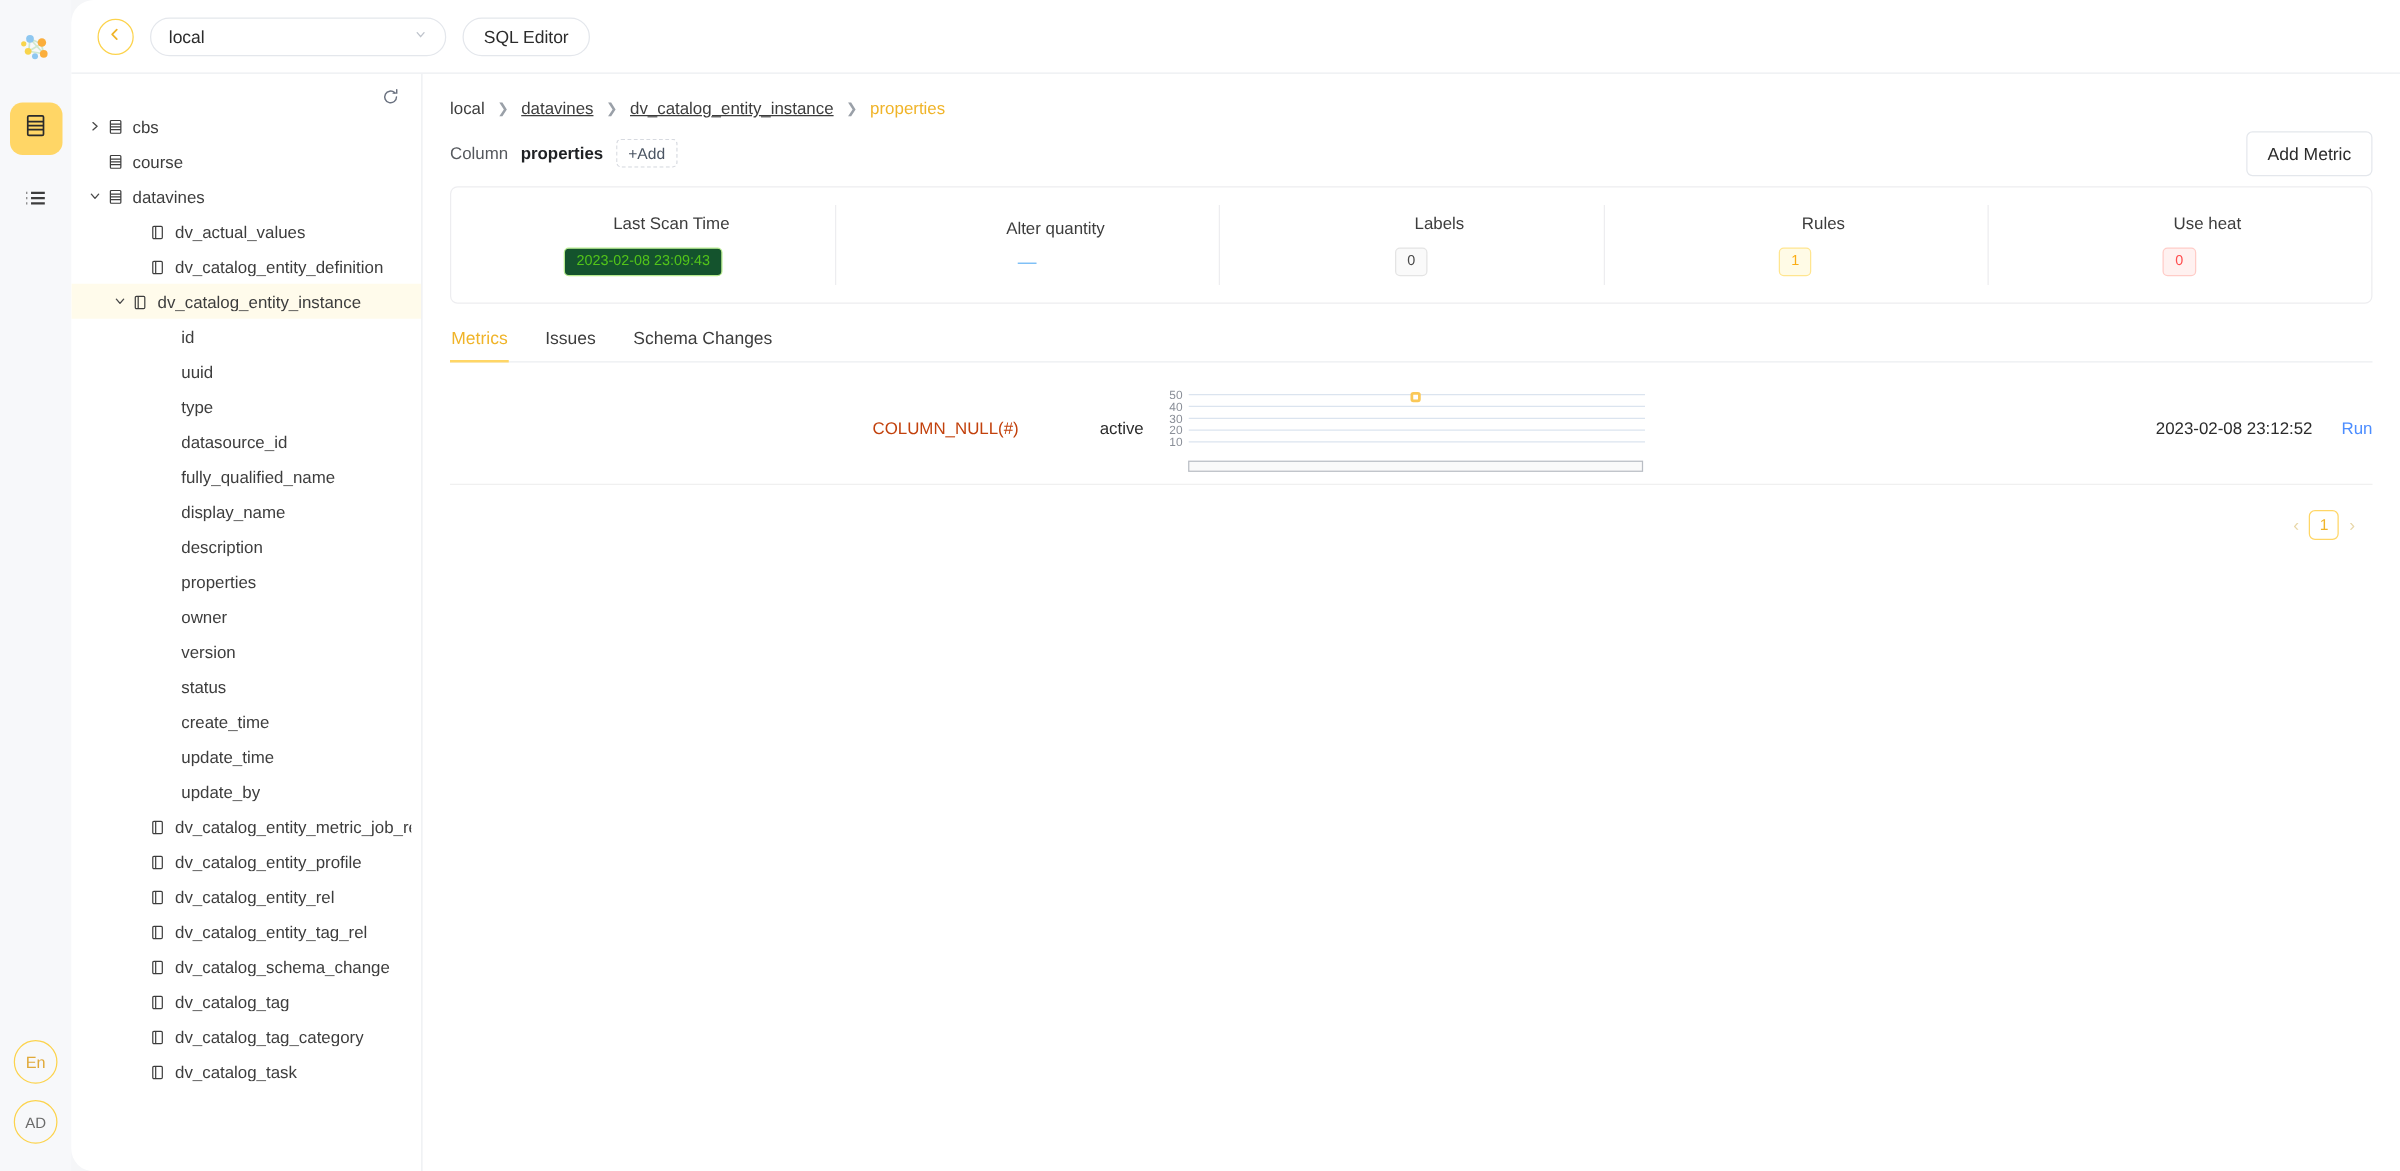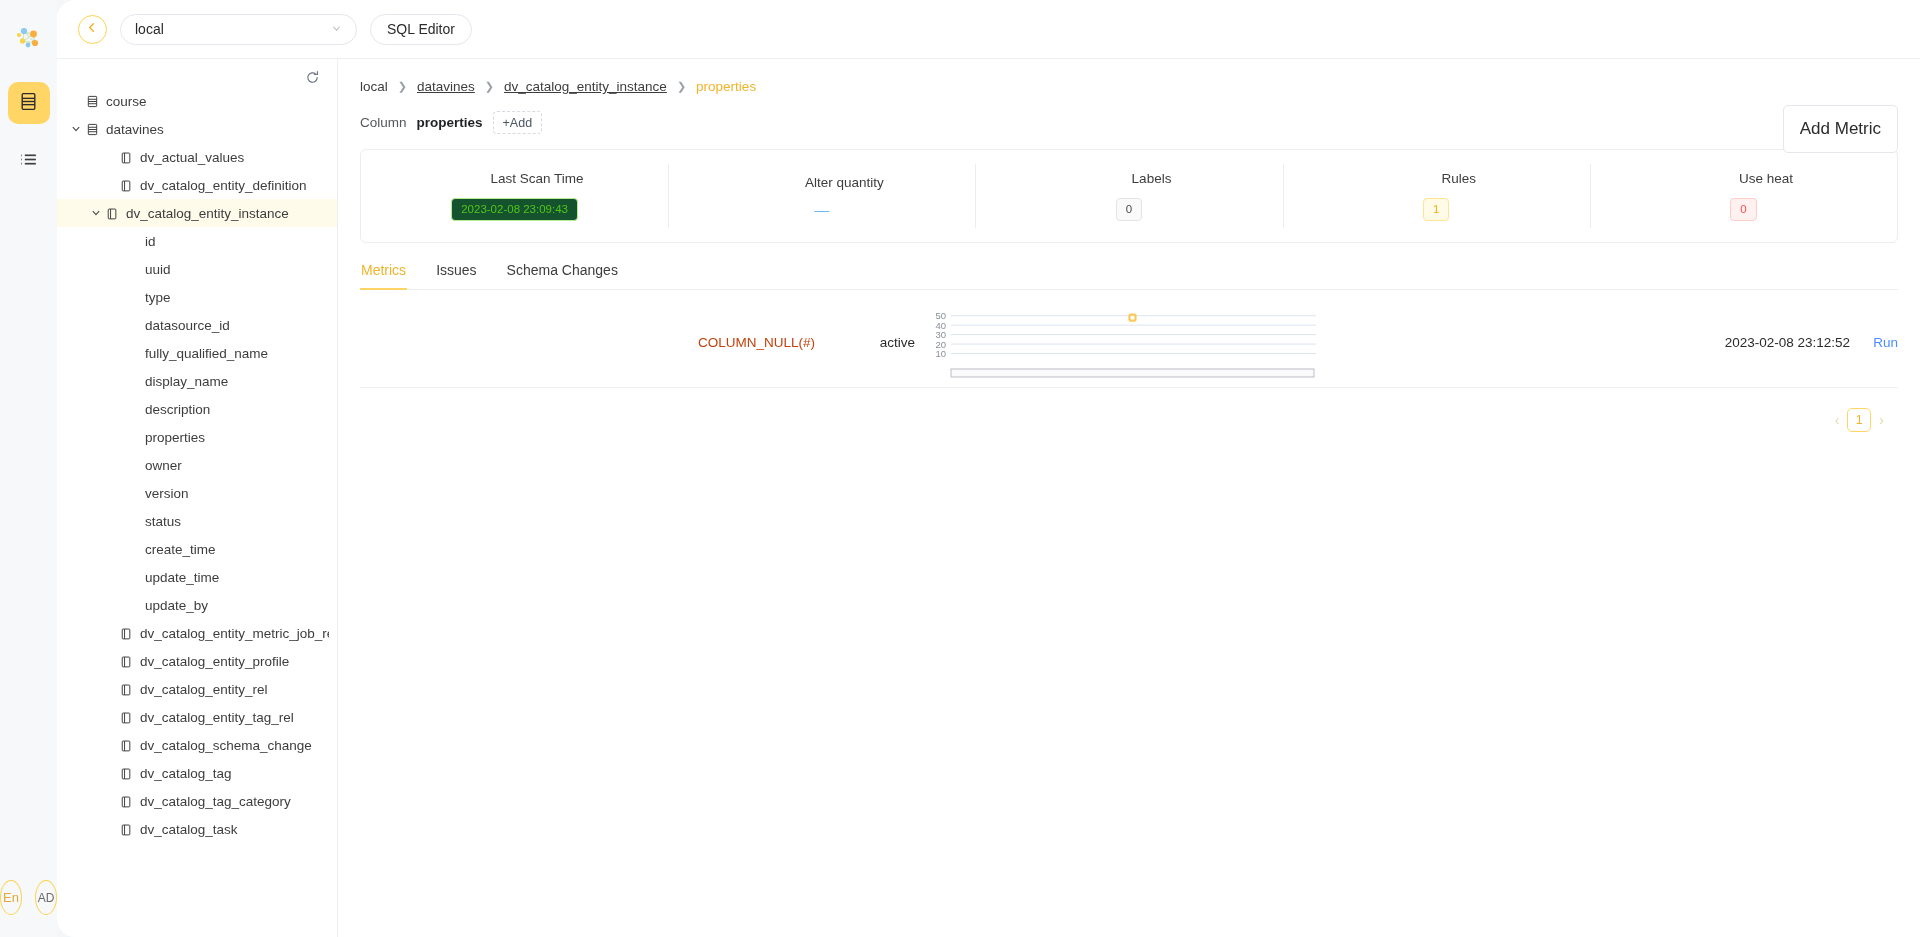--- a/index.html
+++ b/index.html
@@ -27,21 +27,21 @@
   }
   .rail-items { margin-top: 26px; display: flex; flex-direction: column; align-items: center; gap: 16px; }
   .rail-btn {
     width: 42px; height: 42px; border-radius: 10px;
     display: flex; align-items: center; justify-content: center;
     cursor: pointer;
   }
   .rail-btn.active { background: #ffd666; }
   .rail-bottom {
     position: absolute; bottom: 22px; left: 0; right: 0;
-    display: flex; flex-direction: row; align-items: center; gap: 13px;
+    display: flex; flex-direction: column; align-items: center; gap: 13px;
   }
   .circle-btn {
     width: 35px; height: 35px; border-radius: 50%;
     border: 1.6px solid #fcd34d;
     display: flex; align-items: center; justify-content: center;
     font-size: 13px; color: #e0a93a; cursor: pointer;
     background: transparent;
   }
   .circle-btn.ad { color: #6b6b6b; font-size: 12px; }
 
@@ -128,23 +128,23 @@
   .colrow { display: flex; align-items: center; gap: 10px; margin-top: 17px; position: relative; }
   .colrow .lbl { font-size: 13.5px; color: #55585d; }
   .colrow .val { font-size: 13.5px; color: #1f2124; font-weight: 600; }
   .add-chip {
     border: 1px dashed #d7dae0; border-radius: 4px;
     height: 23px; padding: 0 9px; font-size: 12.5px; color: #4b5563;
     display: flex; align-items: center; cursor: pointer; background: #fff;
   }
   .add-metric-btn {
     position: absolute; right: 0; top: -6px;
-    height: 48px; padding: 0 16px;
+    height: 36px; padding: 0 16px;
     border: 1px solid #e4e7ec; border-radius: 5px; background: #fff;
-    font-size: 17px; color: #2b2b2b; cursor: pointer;
+    font-size: 14px; color: #2b2b2b; cursor: pointer;
     display: flex; align-items: center;
   }
 
   
   .stats {
     margin-top: 15px; height: 94px;
     border: 1px solid #ededf0; border-radius: 6px;
     display: flex; background: #fff;
   }
   .stat {
@@ -289,20 +289,36 @@
 
       <div class="tree-pane">
         <div class="tree-refresh">
           <svg width="15" height="15" viewBox="0 0 16 16" fill="none" stroke="#6b7280" stroke-width="1.25" stroke-linecap="round">
             <path d="M13 8a5 5 0 1 1-1.6-3.6"></path>
             <polyline points="13.2,1.8 13.2,4.8 10.2,4.8"></polyline>
           </svg>
         </div>
         <div class="tree-scroll" id="tree-scroll">
             <div class="tnode lvl0">
+              <span class="arrow">
+                <svg width="10" height="10" viewBox="0 0 12 12" fill="none" stroke="#4a4a4a" stroke-width="1.3" stroke-linecap="round" stroke-linejoin="round">
+                  <polyline points="4,2.5 8,6 4,9.5"></polyline>
+                </svg>
+              </span>
+              <span class="ticon">
+                <svg width="13" height="13" viewBox="0 0 14 14" fill="none" stroke="#3d3d3d" stroke-width="1.05">
+                  <rect x="2.5" y="1.5" width="9" height="11" rx="0.8"></rect>
+                  <line x1="2.5" y1="4.6" x2="11.5" y2="4.6"></line>
+                  <line x1="2.5" y1="7" x2="11.5" y2="7"></line>
+                  <line x1="2.5" y1="9.4" x2="11.5" y2="9.4"></line>
+                </svg>
+              </span>
+              <span class="tlabel">cbs</span>
+            </div>
+            <div class="tnode lvl0">
               <span class="arrow blank"></span>
               <span class="ticon">
                 <svg width="13" height="13" viewBox="0 0 14 14" fill="none" stroke="#3d3d3d" stroke-width="1.05">
                   <rect x="2.5" y="1.5" width="9" height="11" rx="0.8"></rect>
                   <line x1="2.5" y1="4.6" x2="11.5" y2="4.6"></line>
                   <line x1="2.5" y1="7" x2="11.5" y2="7"></line>
                   <line x1="2.5" y1="9.4" x2="11.5" y2="9.4"></line>
                 </svg>
               </span>
               <span class="tlabel">course</span>

